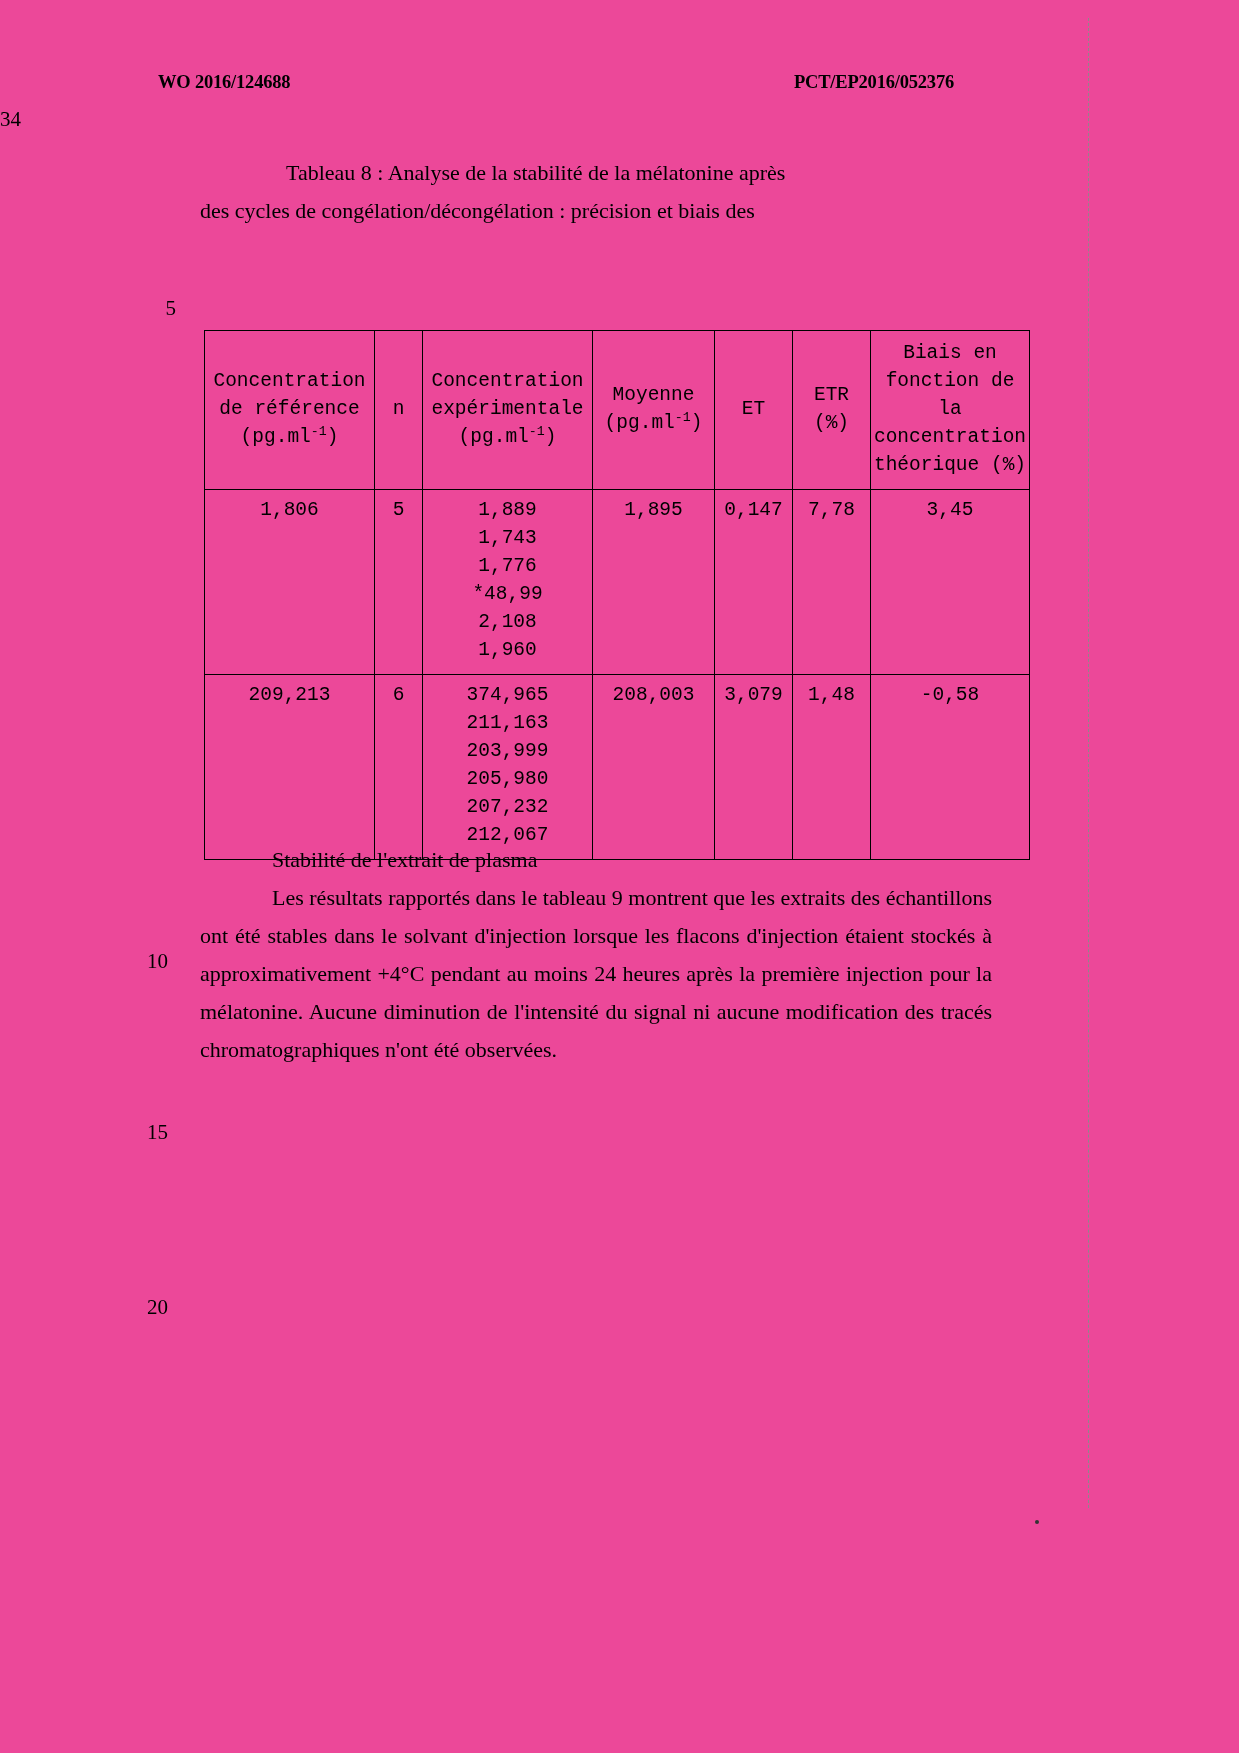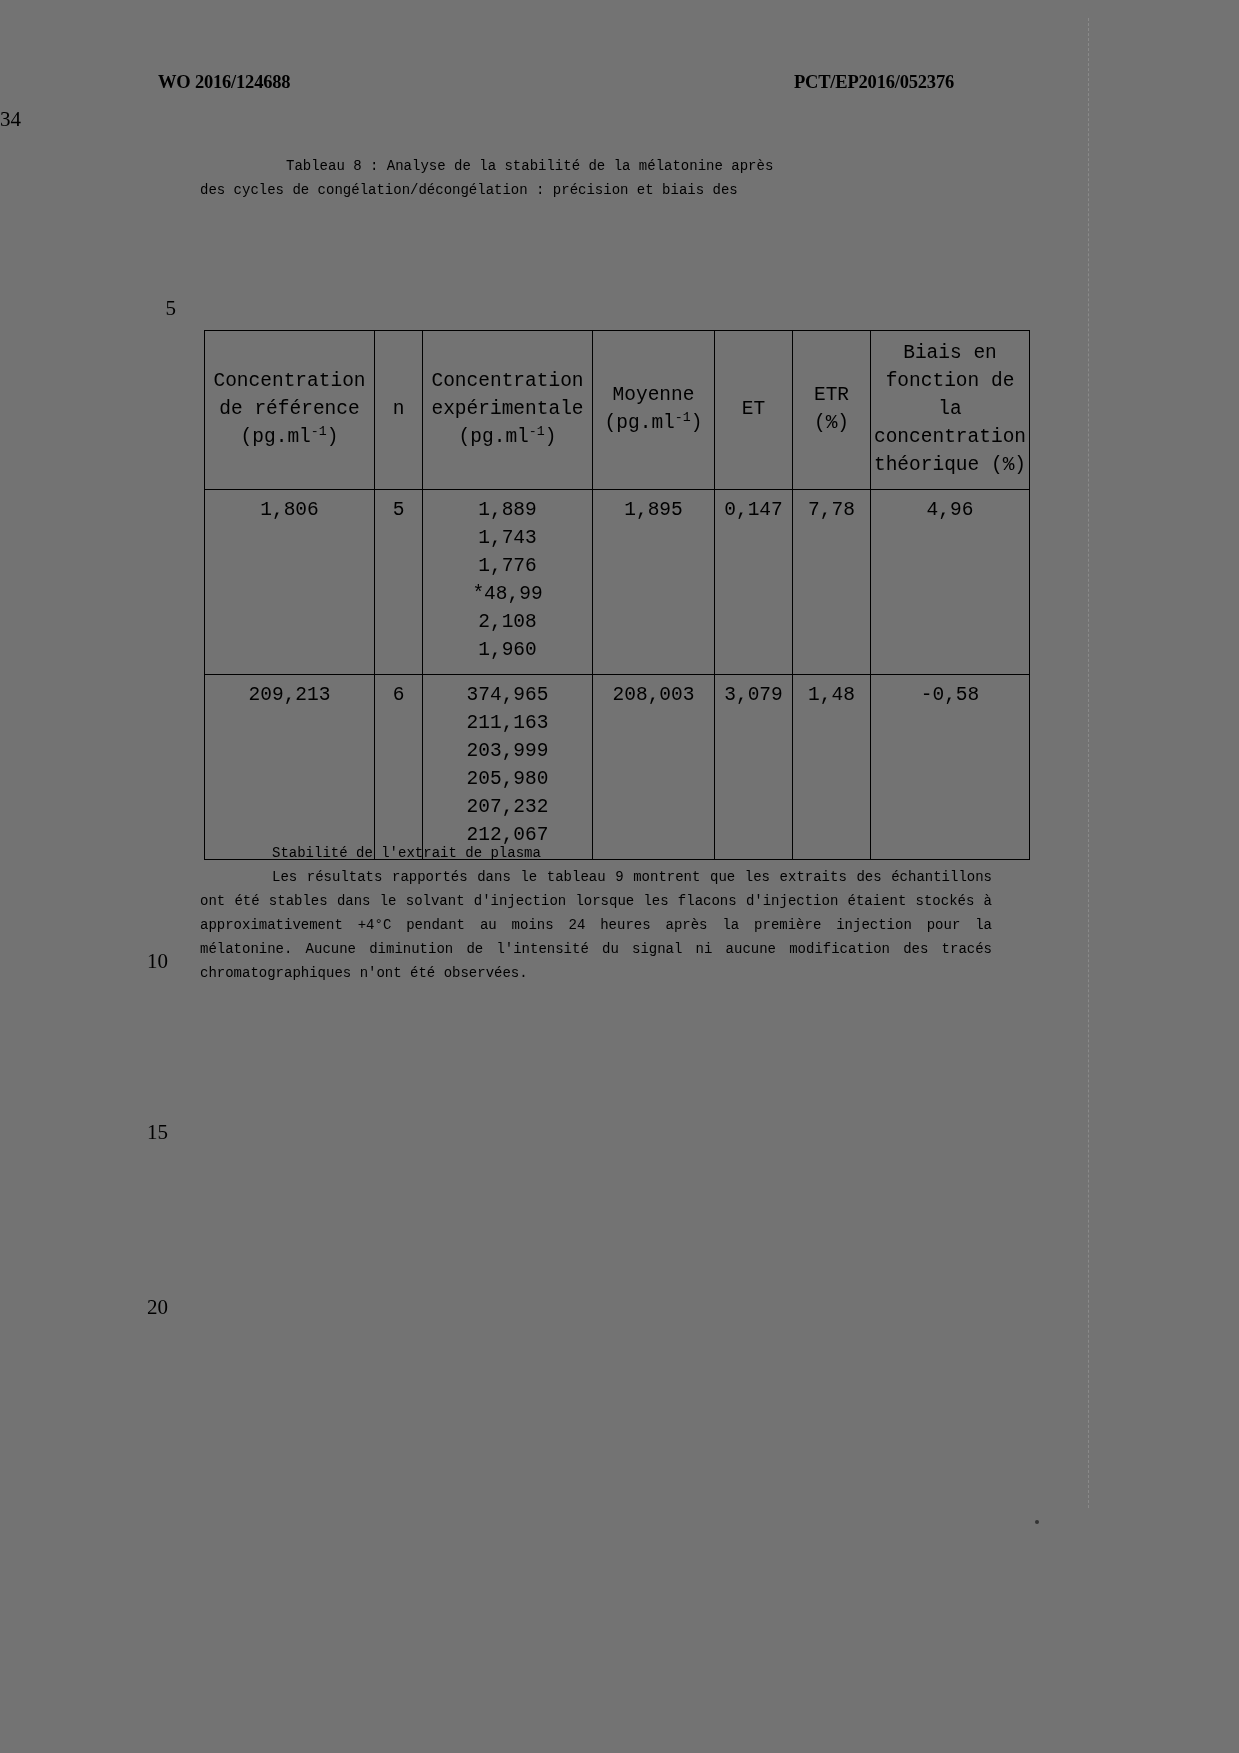--- a/index.html
+++ b/index.html
@@ -8,21 +8,21 @@
     background: #ffffff;
   }
   body {
     font-family: "Liberation Mono", "DejaVu Sans Mono", monospace;
     color: #000000;
   }
   .page {
     position: relative;
     width: 1239px;
     height: 1753px;
-    background: #737373;
+    background: #ec4899;
     overflow: hidden;
     box-sizing: border-box;
   }
 
   
   .margin-rule {
     position: absolute;
     top: 18px;
     left: 1088px;
     width: 0;
@@ -73,25 +73,26 @@
   .ln-5  { left: 148px; top: 296px; }
   .ln-10 { left: 140px; top: 949px; }
   .ln-15 { left: 140px; top: 1120px; }
   .ln-20 { left: 140px; top: 1295px; }
 
   
   .tblock {
     position: absolute;
     left: 200px;
     width: 792px;
-    font-size: 14px;
-    line-height: 24px;
+    font-size: 22px;
+    line-height: 38px;
     text-align: justify;
     text-align-last: left;
     letter-spacing: 0px;
+    font-family: Liberation Serif, serif;
   }
   .caption { top: 154px; }
   .caption p { margin: 0; text-indent: 86px; }
 
   .body-1 { top: 841px; }
   .body-1 p { margin: 0; }
   .indent-sub { text-indent: 72px; }
   .indent-par { text-indent: 72px; }
 
   
@@ -211,21 +212,21 @@
             <span class="val-line">1,889</span>
             <span class="val-line">1,743</span>
             <span class="val-line">1,776</span>
             <span class="val-line">*48,99</span>
             <span class="val-line">2,108</span>
             <span class="val-line">1,960</span>
           </td>
           <td>1,895</td>
           <td>0,147</td>
           <td>7,78</td>
-          <td>4,96</td>
+          <td>3,45</td>
         </tr>
         <tr>
           <td>209,213</td>
           <td>6</td>
           <td>
             <span class="val-line">374,965</span>
             <span class="val-line">211,163</span>
             <span class="val-line">203,999</span>
             <span class="val-line">205,980</span>
             <span class="val-line">207,232</span>

